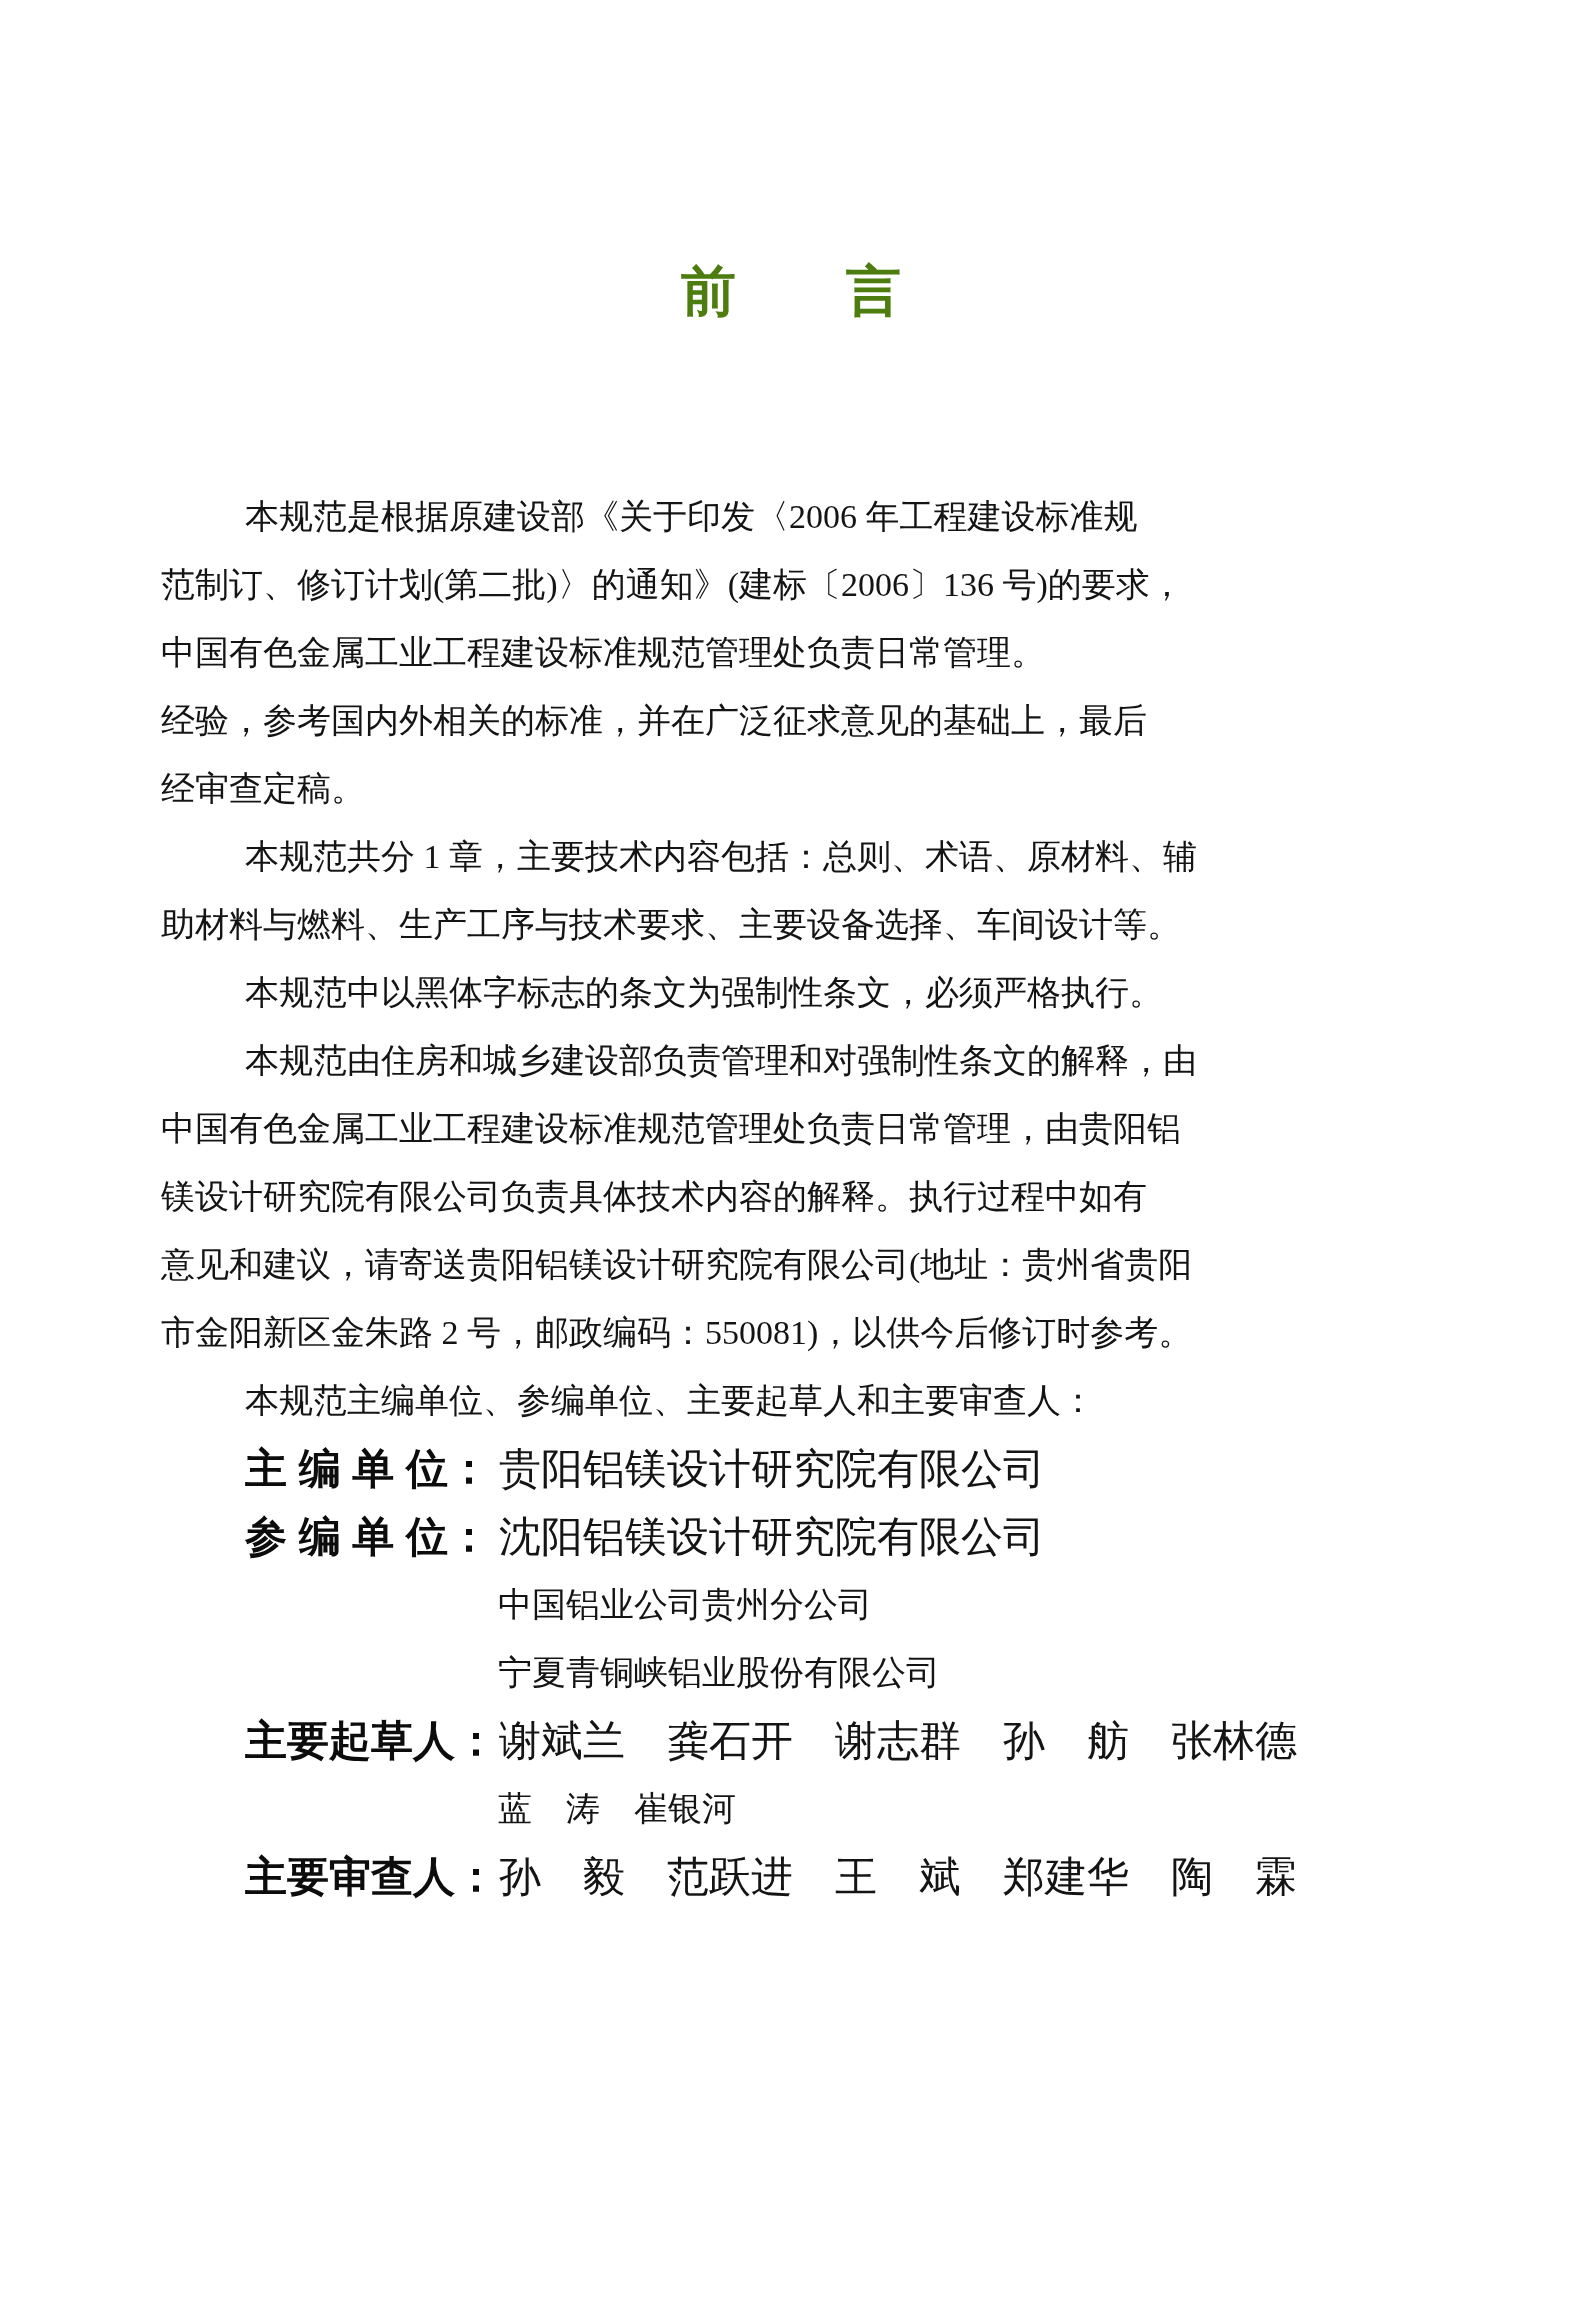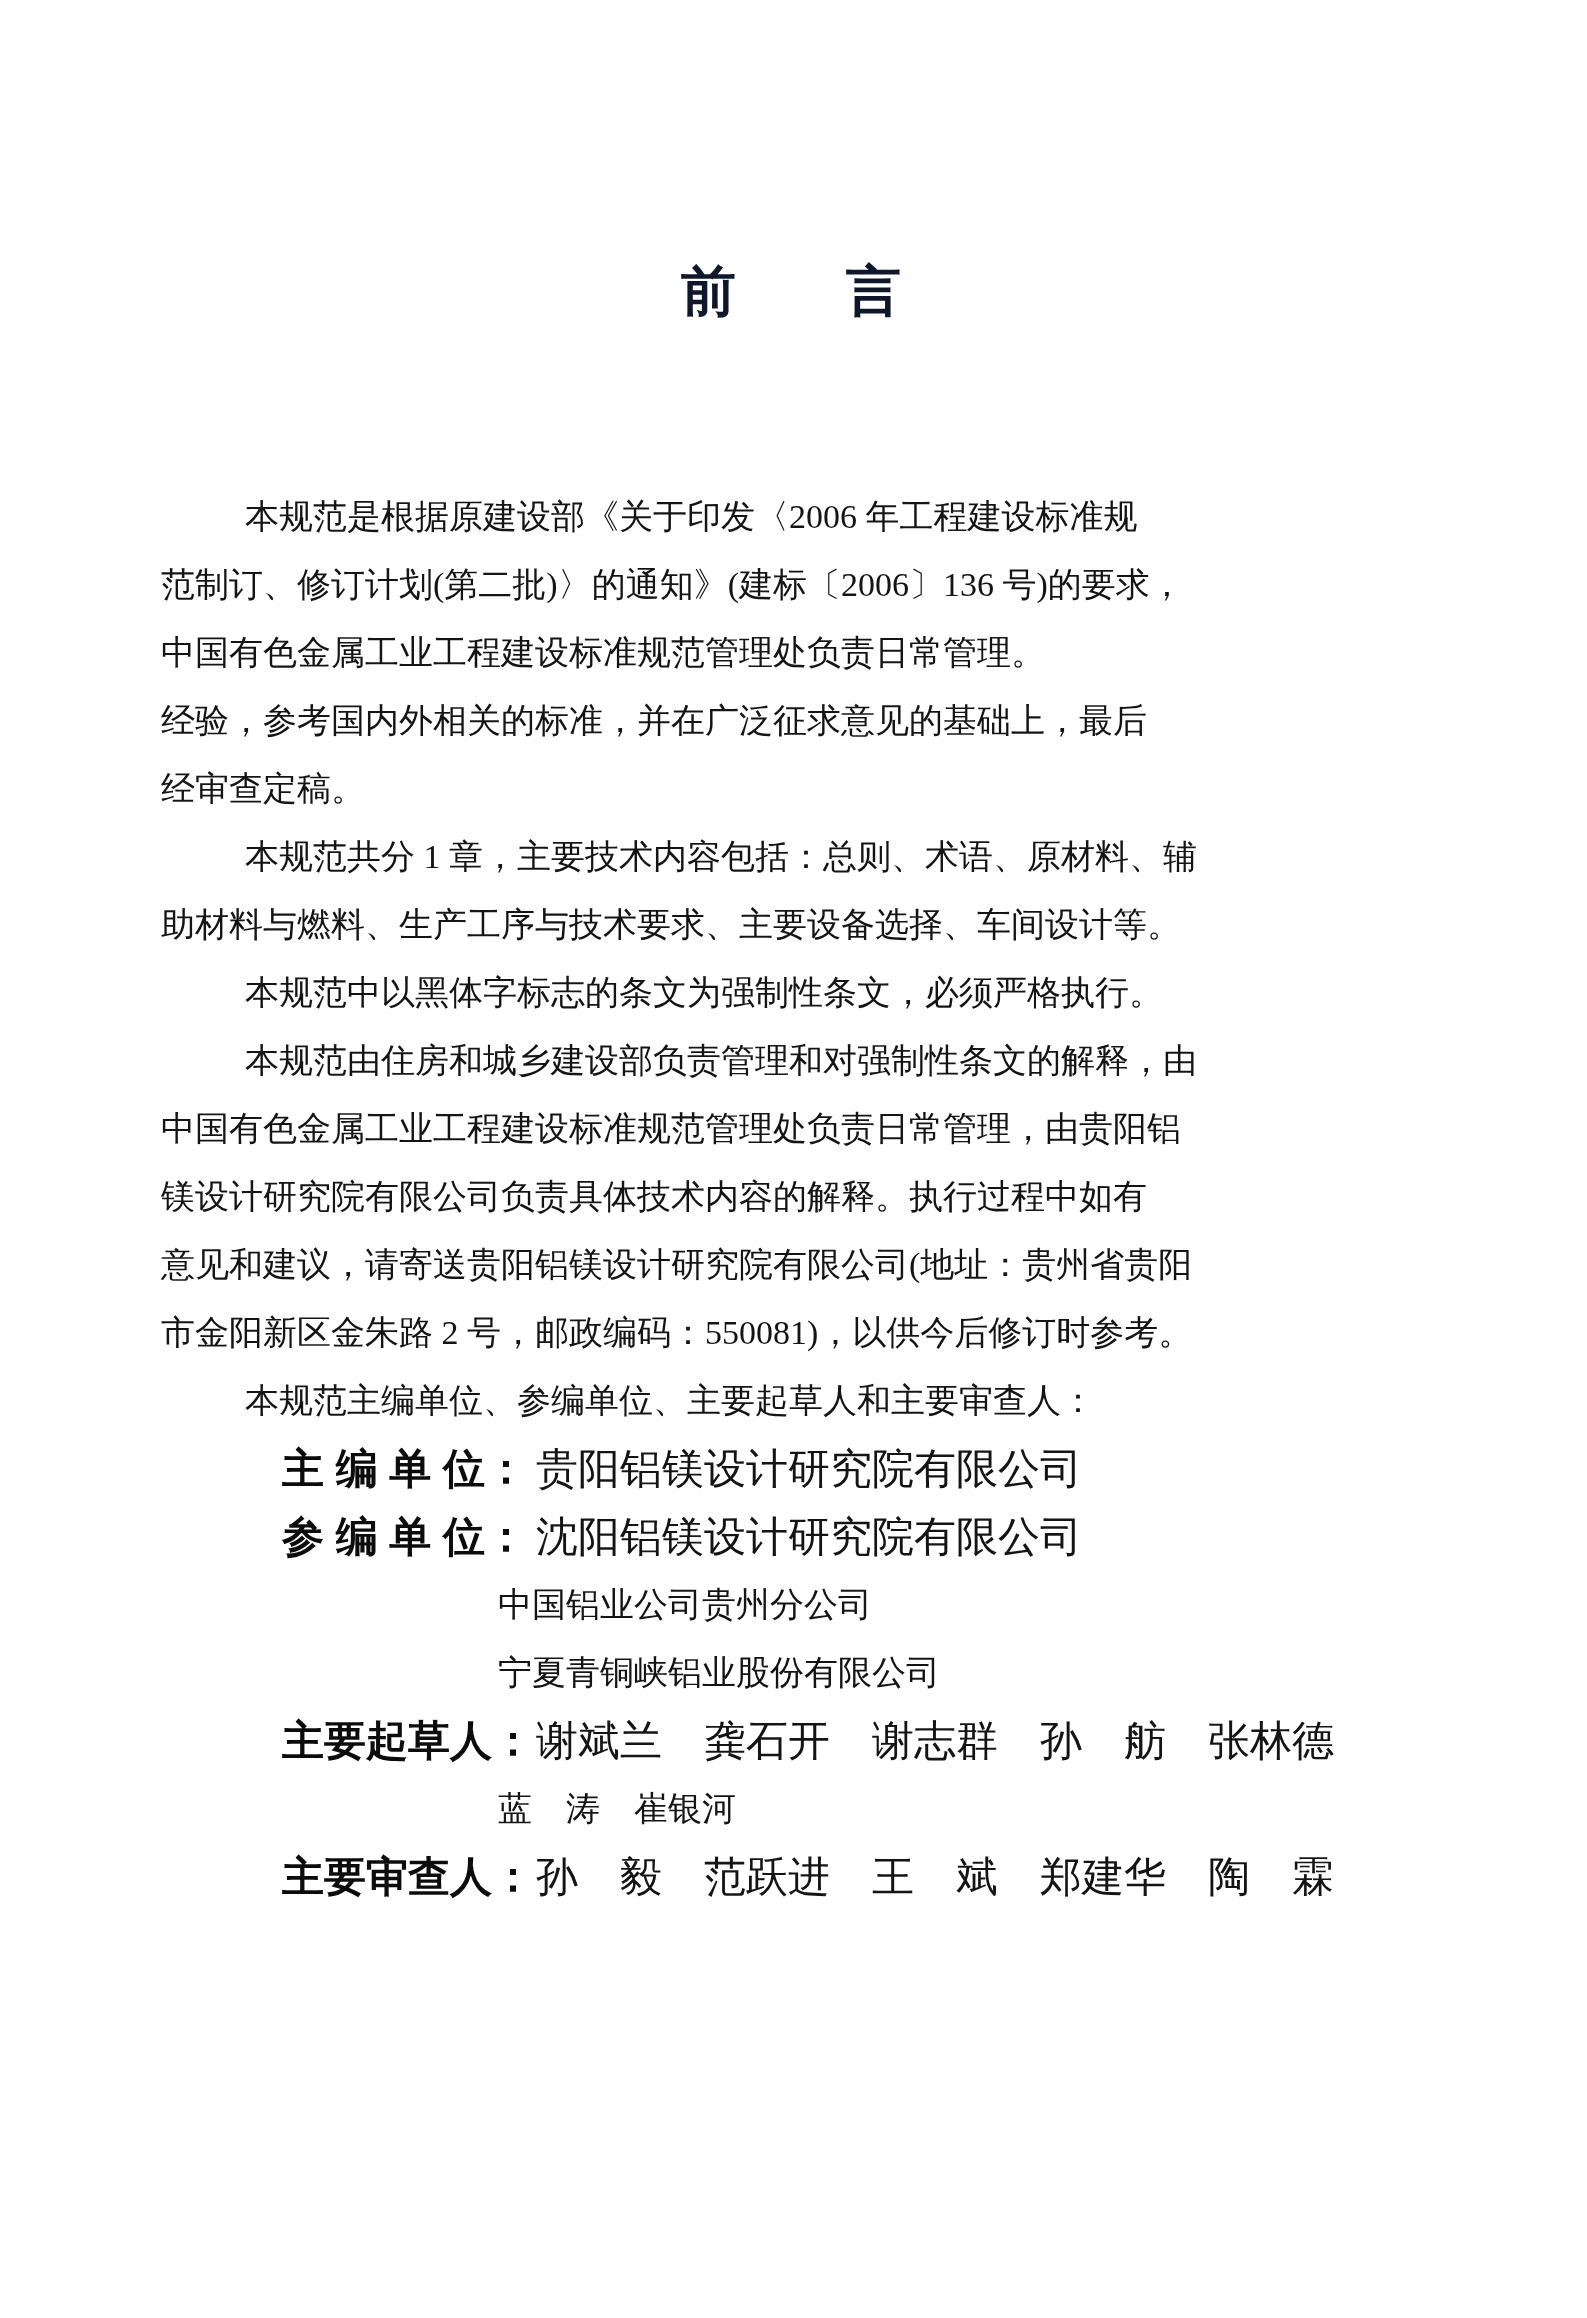--- a/index.html
+++ b/index.html
@@ -13,42 +13,41 @@
     box-sizing: border-box;
     padding: 264px 167px 0 161px;
     overflow: hidden;
   }
   .title {
     margin: 0 0 164px 0;
     text-align: center;
     font-size: 55px;
     line-height: 1;
     font-weight: 700;
-    color: #0f172a;
+    color: #4d7c0f;
     letter-spacing: 0;
   }
   .line {
     font-size: 34px;
     line-height: 68px;
     white-space: nowrap;
   }
   .indent { padding-left: 84px; }
   .credit-row {
     font-size: 42px;
     line-height: 68px;
     padding-left: 84px;
     white-space: nowrap;
   }
   .credit-label {
     display: inline-block;
     min-width: 254px;
     font-weight: 700;
     font-family: "Liberation Sans", "DejaVu Sans", sans-serif;
     color: #0c0c0c;
-    margin-left: 37px;
   }
   .cont { padding-left: 337px; }
 </style>
 </head>
 <body>
 
 <div class="page">
 
   <h1 class="title">前　　言</h1>
 

